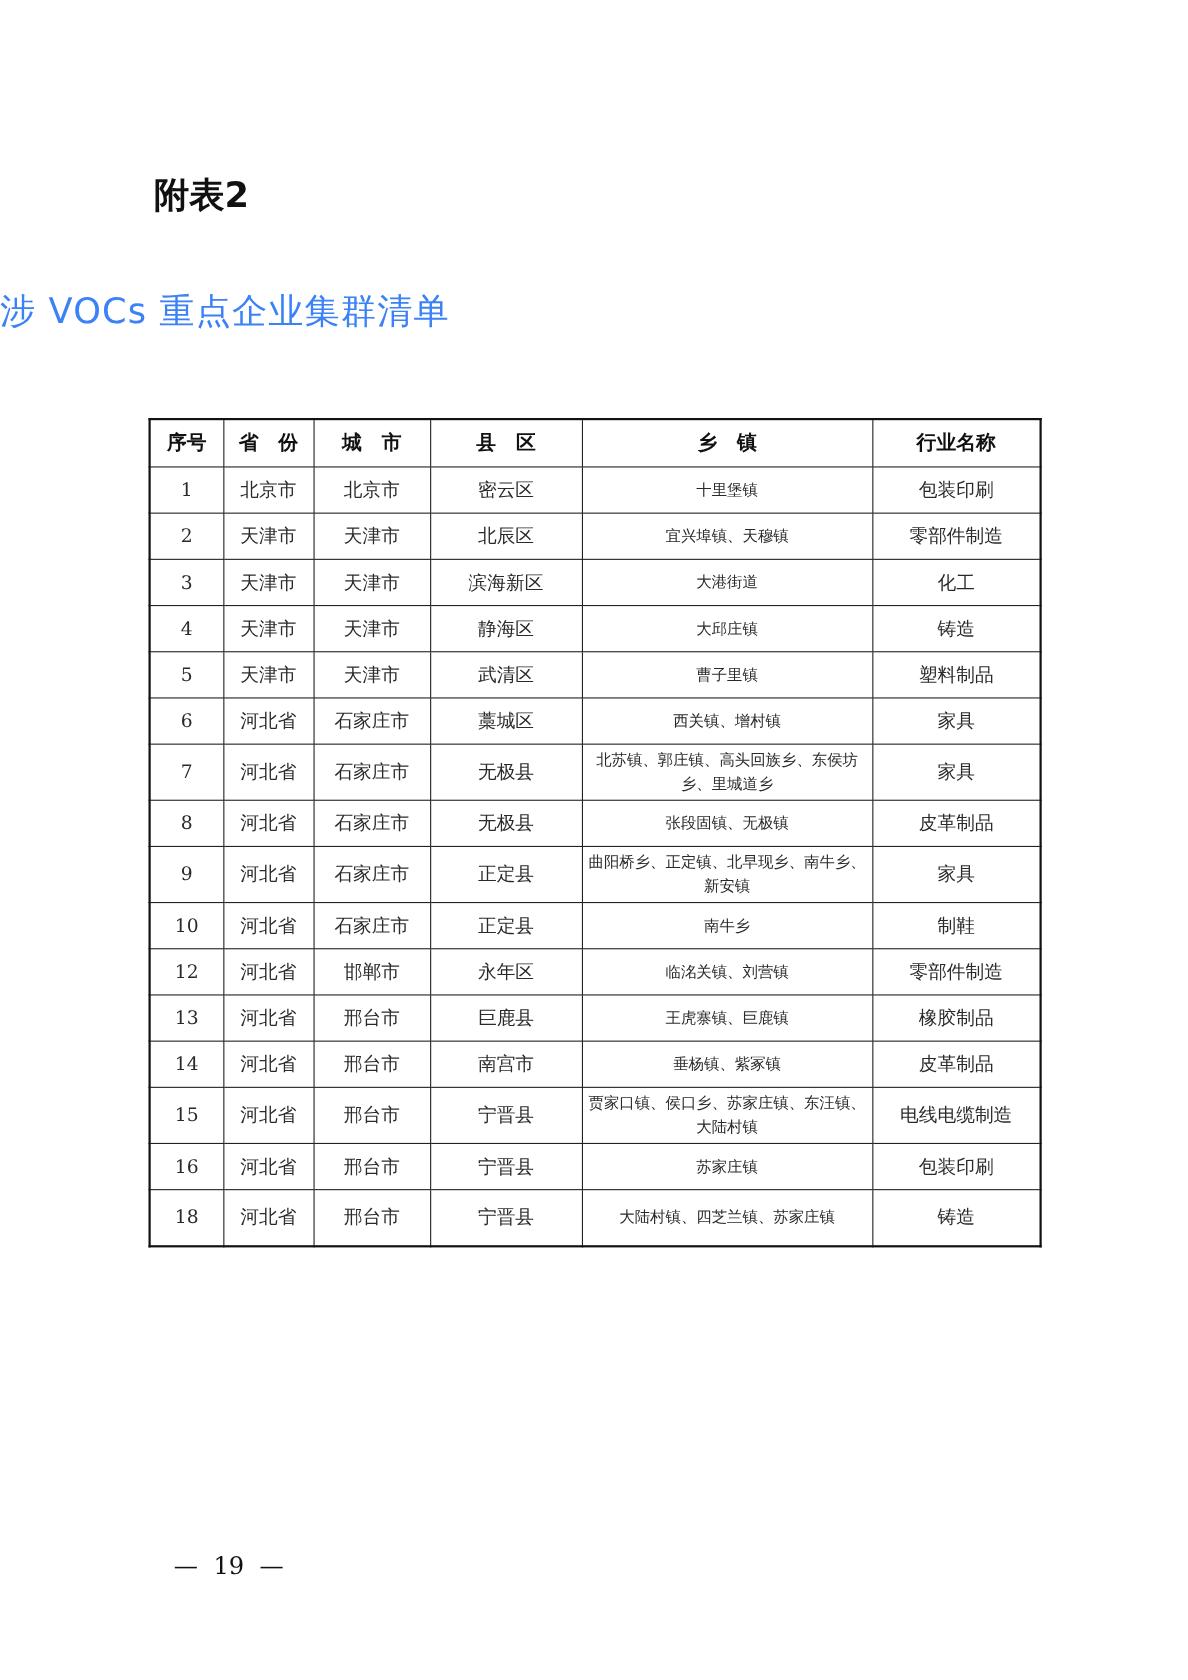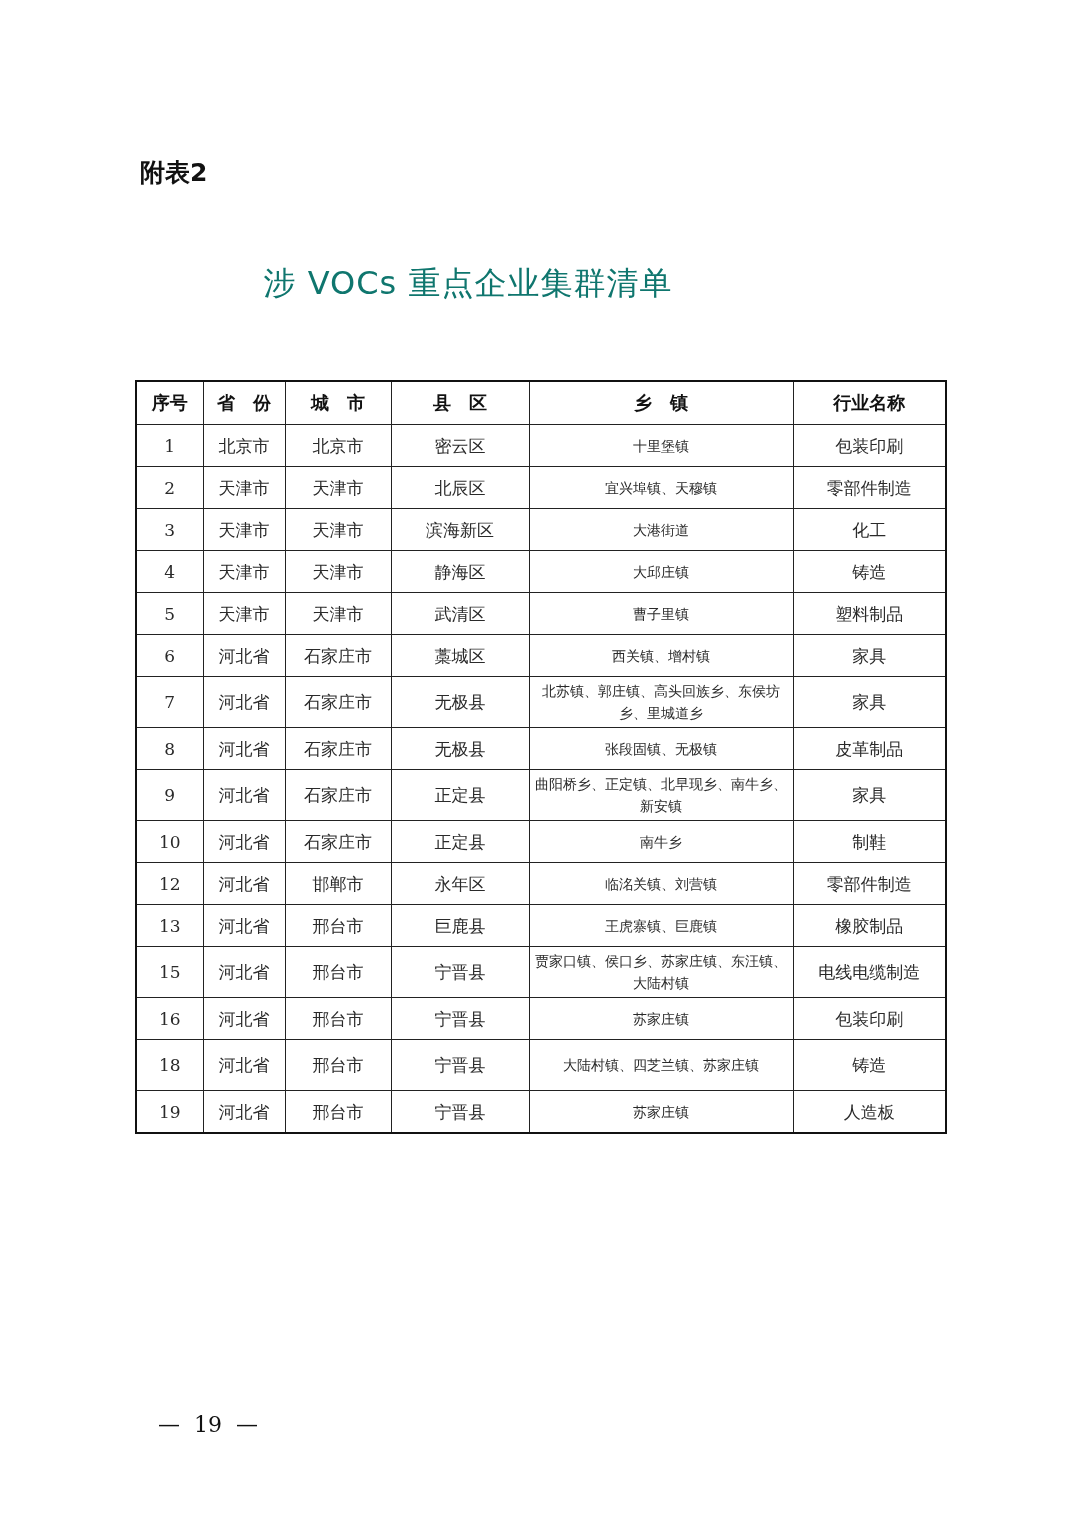--- a/index.html
+++ b/index.html
@@ -1,24 +1,24 @@
 <!DOCTYPE html>
 <html><head>
 <meta charset="utf-8">
 <style>
   html, body { margin: 0; padding: 0; background: #ffffff; }
   body { width: 1080px; height: 1527px; position: relative; overflow: hidden; color: #1a1a1a; }
   .page { position: absolute; inset: 0; }
   .appendix-label {
     position: absolute; left: 140px; top: 156px;
-    font-family: "DejaVu Sans", sans-serif; font-size: 25px; font-weight: bold; color: #111;
+    font-family: "DejaVu Sans", sans-serif; font-size: 32px; font-weight: bold; color: #111;
   }
   .doc-title {
-    position: absolute; left: 0; width: 936px; top: 262px; text-align: center;
-    font-family: "DejaVu Sans", sans-serif; font-size: 32px; letter-spacing: 1px; color: #0f766e;
+    position: absolute; left: 0; width: 936px; top: 262px; 
+    font-family: "DejaVu Sans", sans-serif; font-size: 32px; letter-spacing: 1px; color: #3b82f6;
   }
   table.cluster-table {
     position: absolute; left: 135px; top: 380px; width: 810px;
     border-collapse: collapse; table-layout: fixed;
     border: 2.5px solid #111;
     font-family: "DejaVu Serif", serif; font-size: 17px; color: #2a2a2a;
   }
   table.cluster-table th, table.cluster-table td {
     border: 1.5px solid #222; text-align: center; vertical-align: middle;
     padding: 0 4px; line-height: 22px;
@@ -150,20 +150,28 @@
           <td>零部件制造</td>
         </tr>
         <tr>
           <td>13</td>
           <td>河北省</td>
           <td>邢台市</td>
           <td>巨鹿县</td>
           <td class="towns">王虎寨镇、巨鹿镇</td>
           <td>橡胶制品</td>
         </tr>
+        <tr>
+          <td>14</td>
+          <td>河北省</td>
+          <td>邢台市</td>
+          <td>南宫市</td>
+          <td class="towns">垂杨镇、紫冢镇</td>
+          <td>皮革制品</td>
+        </tr>
         <tr class="tall">
           <td>15</td>
           <td>河北省</td>
           <td>邢台市</td>
           <td>宁晋县</td>
           <td class="towns">贾家口镇、侯口乡、苏家庄镇、东汪镇、大陆村镇</td>
           <td>电线电缆制造</td>
         </tr>
         <tr>
           <td>16</td>
@@ -174,25 +182,17 @@
           <td>包装印刷</td>
         </tr>
         <tr class="tall">
           <td>18</td>
           <td>河北省</td>
           <td>邢台市</td>
           <td>宁晋县</td>
           <td class="towns">大陆村镇、四芝兰镇、苏家庄镇</td>
           <td>铸造</td>
         </tr>
-        <tr>
-          <td>19</td>
-          <td>河北省</td>
-          <td>邢台市</td>
-          <td>宁晋县</td>
-          <td class="towns">苏家庄镇</td>
-          <td>人造板</td>
-        </tr>
       </tbody>
   </table>
 
   <div class="page-number">—  19  —</div>
 </div>
 
 </body></html>

